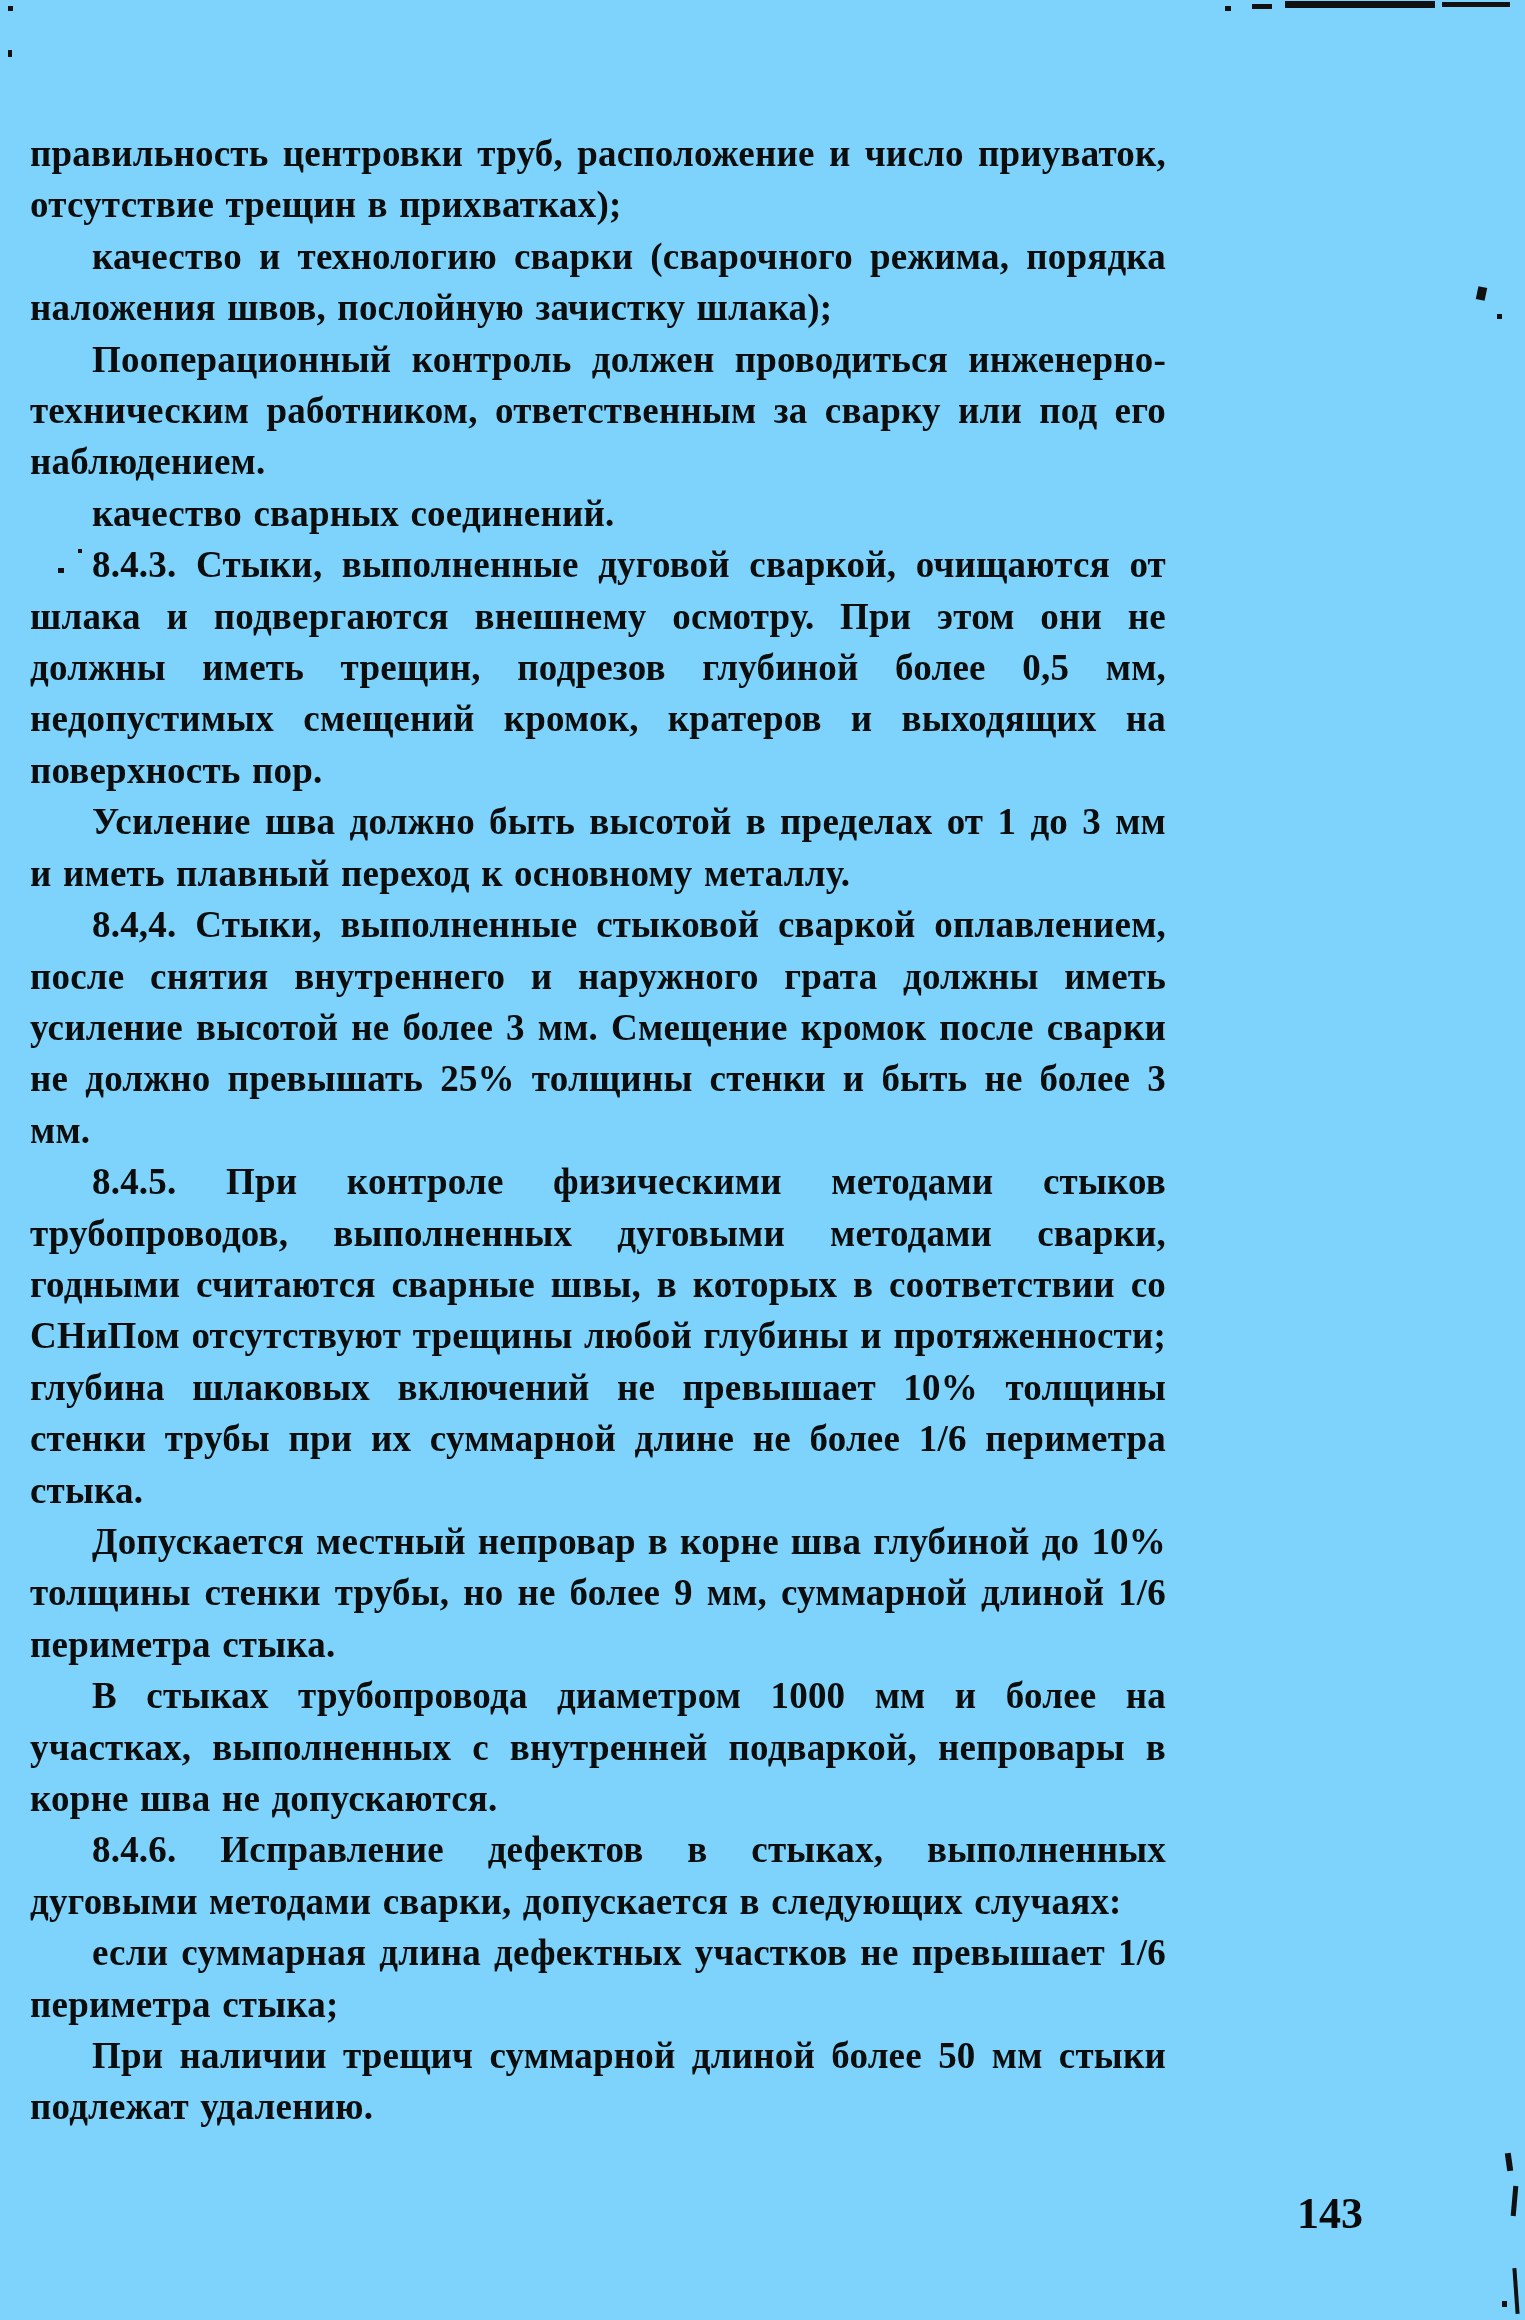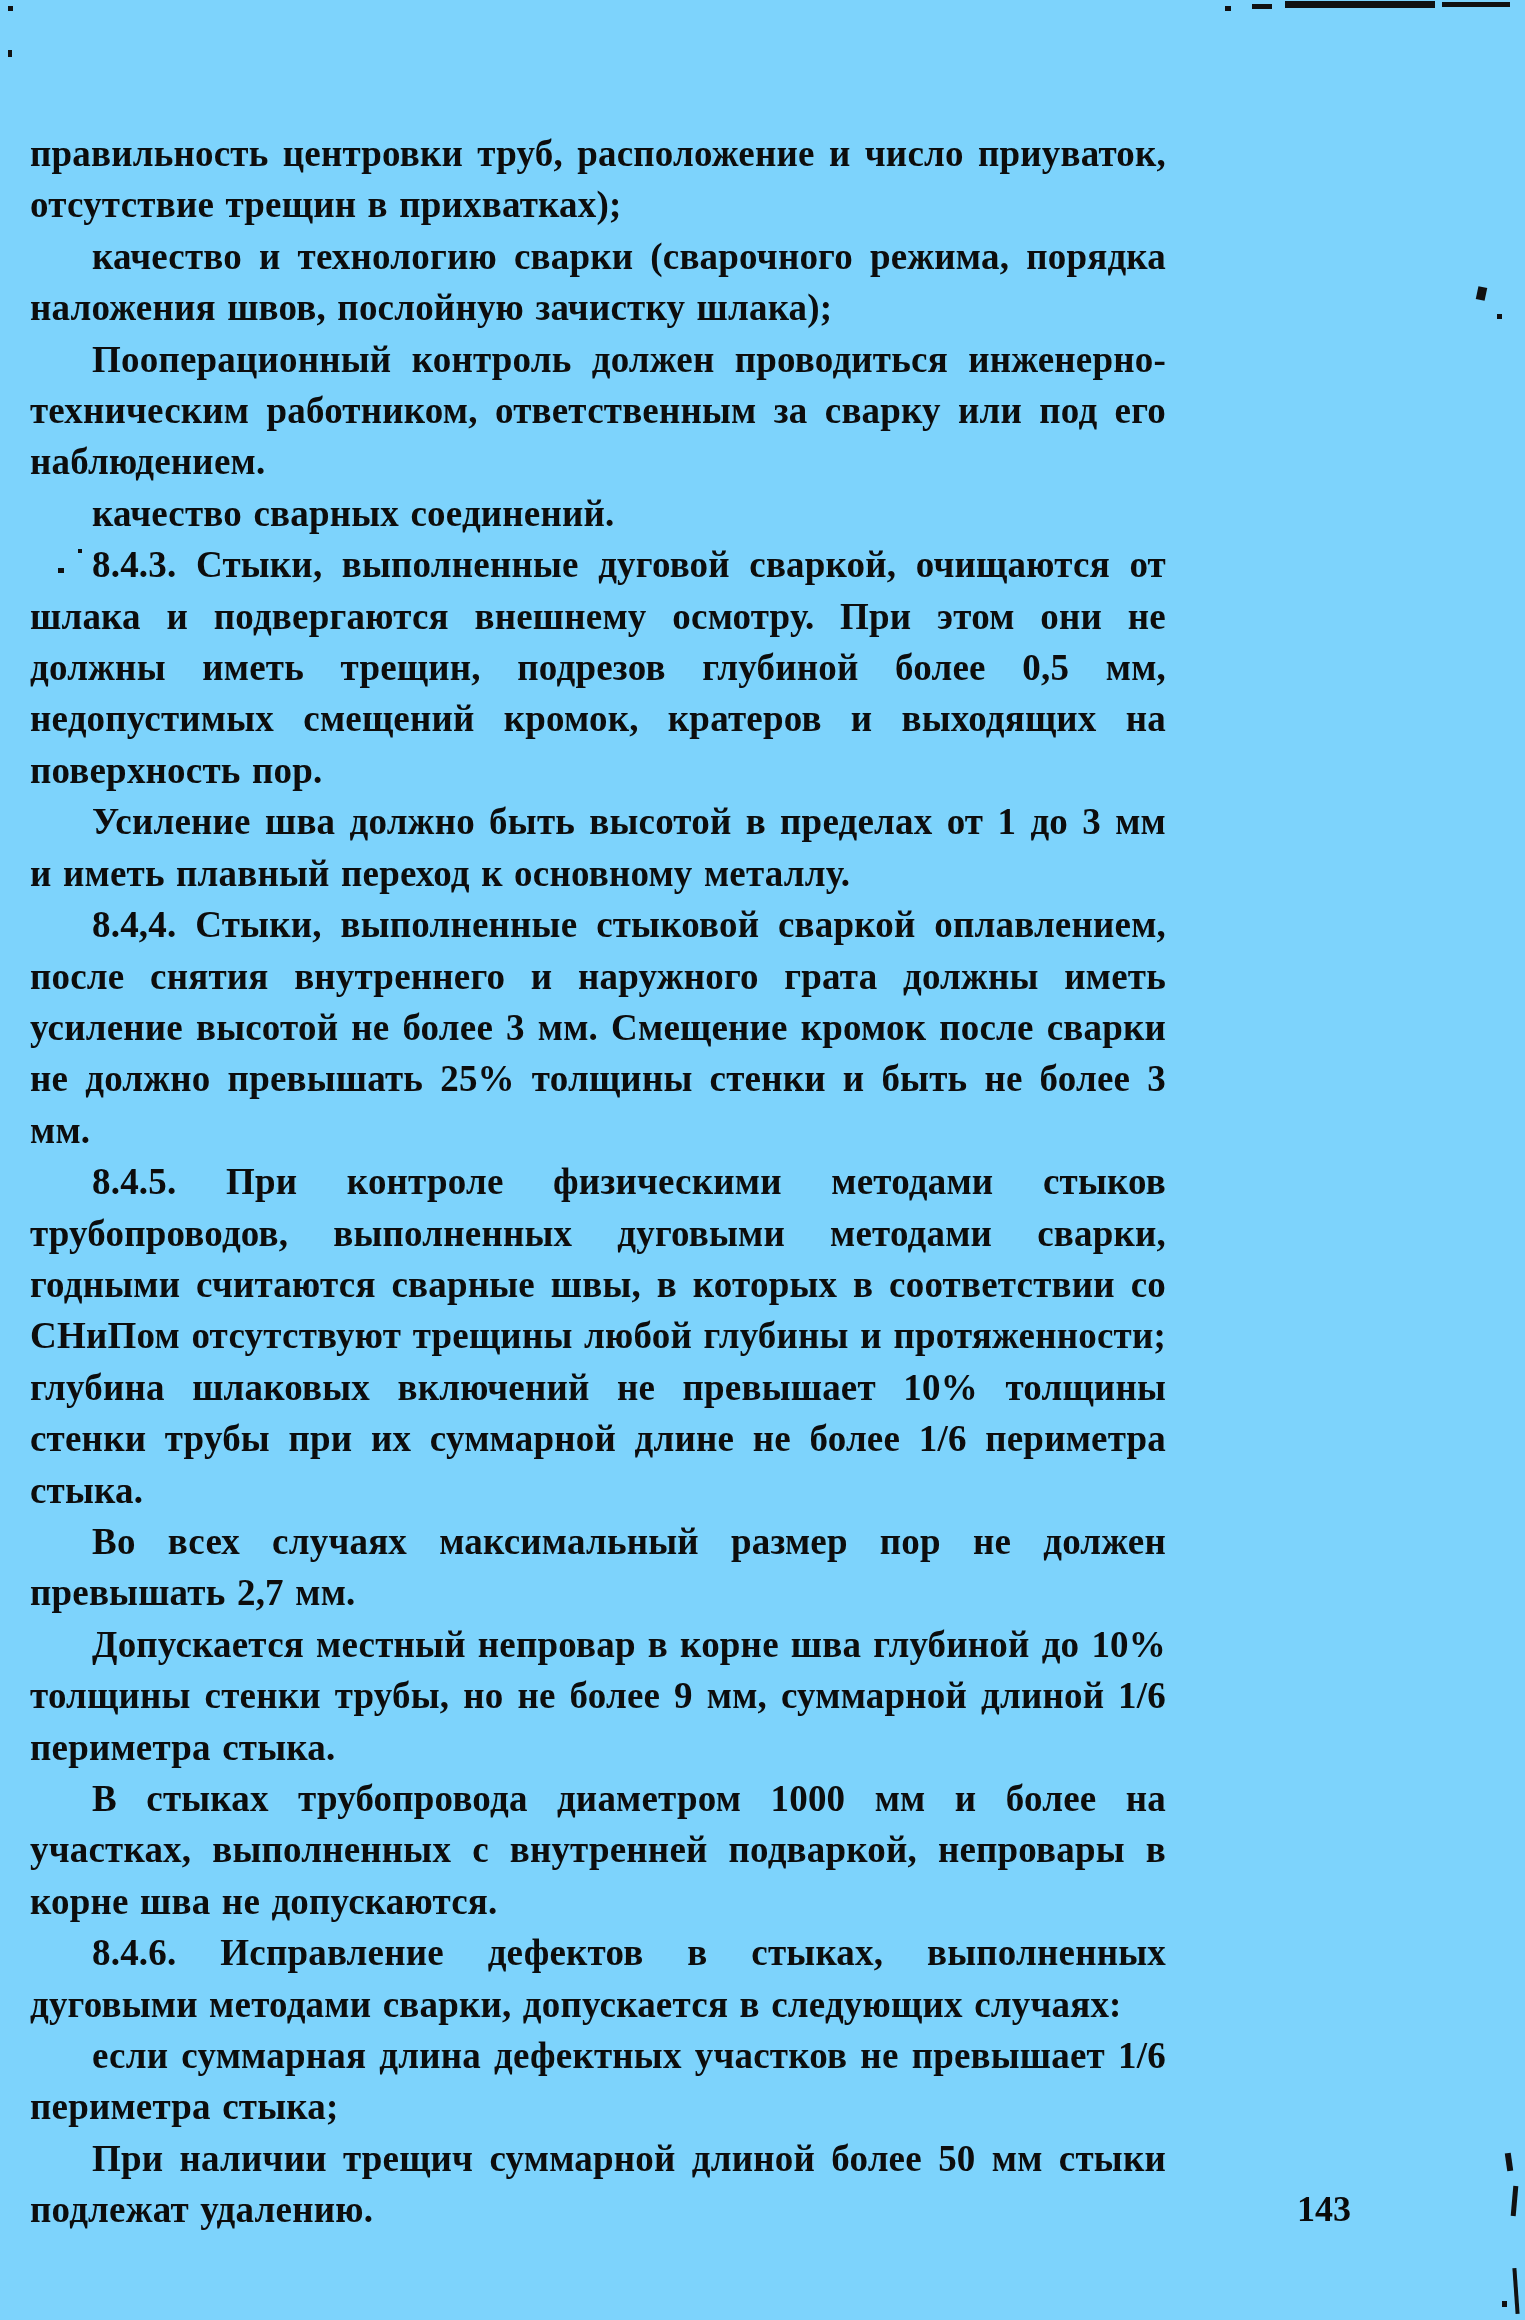--- a/index.html
+++ b/index.html
@@ -38,21 +38,21 @@
   }
   .para.indent {
     text-indent: 62px;
   }
   .page-number {
     position: absolute;
     left: 1297px;
     top: 2188px;
     font-family: "Liberation Serif", "DejaVu Serif", serif;
     font-weight: bold;
-    font-size: 36px;
+    font-size: 44px;
     color: #0a0a0a;
     text-align: center;
   }
   .artifact {
     position: absolute;
     background: #111;
   }
   
   .a-dot1   { left: 1225px; top: 6px;    width: 6px;   height: 5px; }
   .a-dash1  { left: 1252px; top: 4px;    width: 20px;  height: 5px; }
@@ -80,21 +80,20 @@
 
   <div class="text-block">
     <p class="para">правильность центровки труб, расположение и число приуваток, отсутствие трещин в прихватках);</p>
     <p class="para indent">качество и технологию сварки (сварочного режима, порядка наложения швов, послойную зачистку шлака);</p>
     <p class="para indent">Пооперационный контроль должен проводиться инженерно-техническим работником, ответственным за сварку или под его наблюдением.</p>
     <p class="para indent">качество сварных соединений.</p>
     <p class="para indent">8.4.3. Стыки, выполненные дуговой сваркой, очищаются от шлака и подвергаются внешнему осмотру. При этом они не должны иметь трещин, подрезов глубиной более 0,5 мм, недопустимых смещений кромок, кратеров и выходящих на поверхность пор.</p>
     <p class="para indent">Усиление шва должно быть высотой в пределах от 1 до 3 мм и иметь плавный переход к основному металлу.</p>
     <p class="para indent">8.4,4. Стыки, выполненные стыковой сваркой оплавлением, после снятия внутреннего и наружного грата должны иметь усиление высотой не более 3 мм. Смещение кромок после сварки не должно превышать 25% толщины стенки и быть не более 3 мм.</p>
     <p class="para indent">8.4.5. При контроле физическими методами стыков трубопроводов, выполненных дуговыми методами сварки, годными считаются сварные швы, в которых в соответствии со СНиПом отсутствуют трещины любой глубины и протяженности; глубина шлаковых включений не превышает 10% толщины стенки трубы при их суммарной длине не более 1/6 периметра стыка.</p>
-    <p class="para indent">Во всех случаях максимальный размер пор не должен превышать 2,7 мм.</p>
     <p class="para indent">Допускается местный непровар в корне шва глубиной до 10% толщины стенки трубы, но не более 9 мм, суммарной длиной 1/6 периметра стыка.</p>
     <p class="para indent">В стыках трубопровода диаметром 1000 мм и более на участках, выполненных с внутренней подваркой, непровары в корне шва не допускаются.</p>
     <p class="para indent">8.4.6. Исправление дефектов в стыках, выполненных дуговыми методами сварки, допускается в следующих случаях:</p>
     <p class="para indent">если суммарная длина дефектных участков не превышает 1/6 периметра стыка;</p>
     <p class="para indent">При наличии трещич суммарной длиной более 50 мм стыки подлежат удалению.</p>
   </div>
 
   <div class="page-number">143</div>
 
   <div class="artifact a-dot1"></div>

